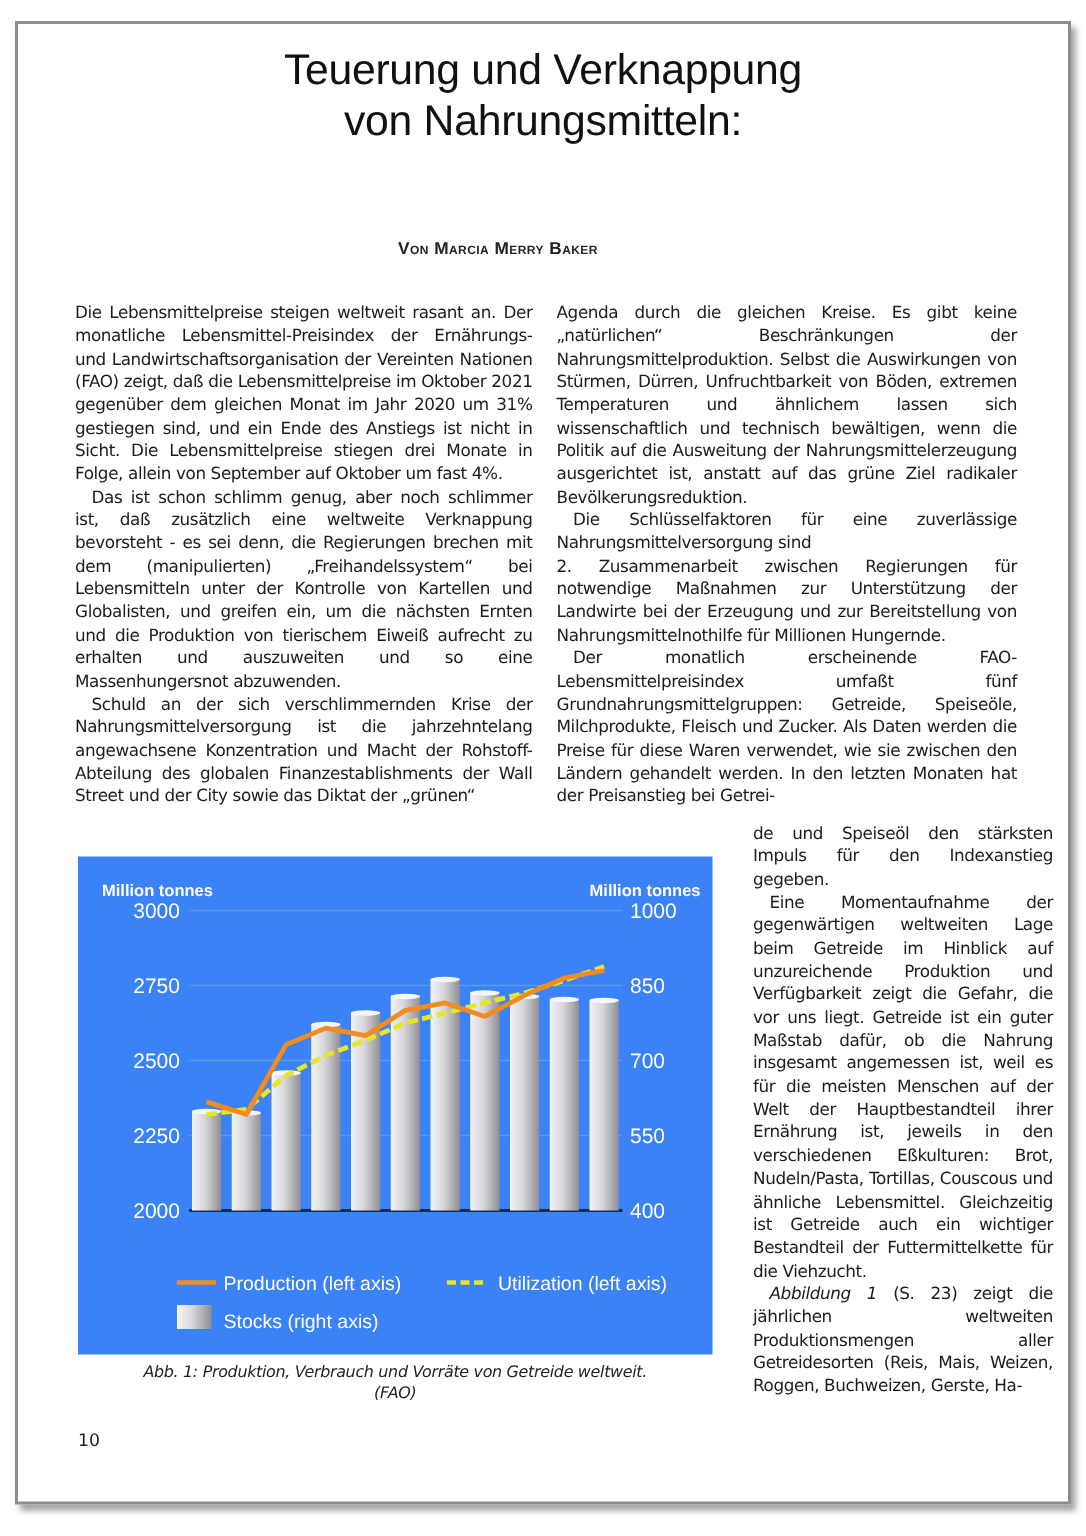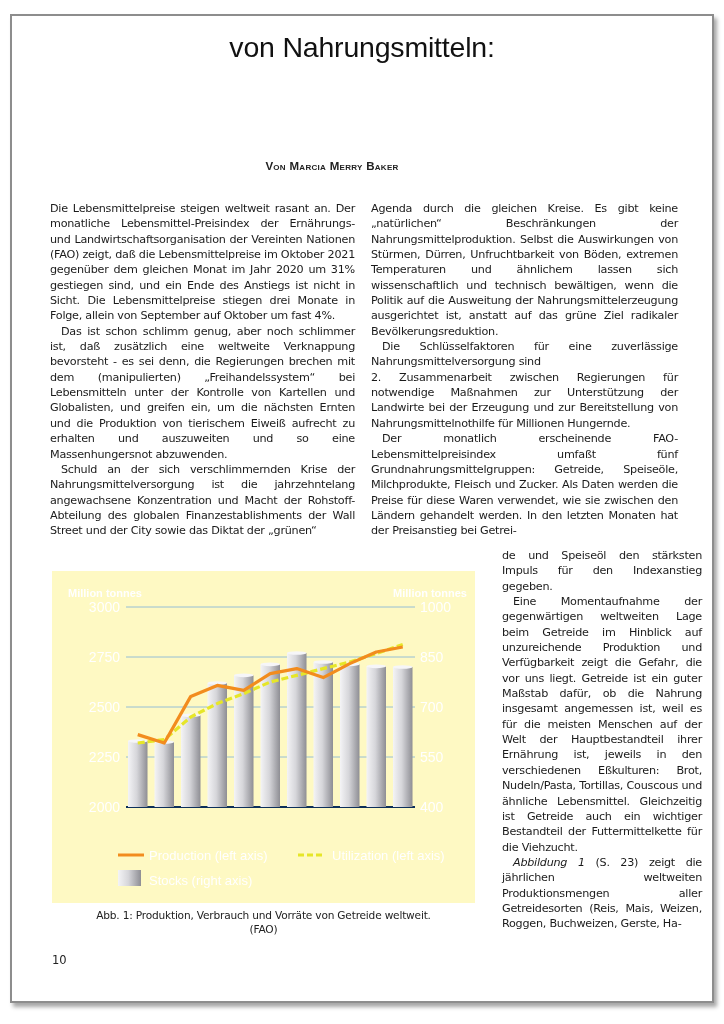--- a/index.html
+++ b/index.html
@@ -17,34 +17,35 @@
             font-variant: small-caps; letter-spacing: 0.3px; color: #222; }
   .col { position: absolute; font-family: "DejaVu Sans", sans-serif; font-size: 11.2px;
          line-height: 15.35px; text-align: justify; color: #1b1b1b; letter-spacing: -0.25px; }
   .col p { margin: 0; text-indent: 0; }
   .col p.ind { text-indent: 11px; }
   .col p .it { font-style: italic; }
   #col-left { left: 50px; top: 201px; width: 305px; }
   #col-right-top { left: 371px; top: 201px; width: 307px; }
   #col-right-narrow { left: 502px; top: 548px; width: 200px; }
   .chart { position: absolute; left: 52px; top: 571px; width: 423px; height: 332px;
-           background: #fef9c3; }
+           background: #3b82f6; }
   .chart svg { position: absolute; left: 0; top: 0; }
   .caption { position: absolute; left: 52px; top: 908px; width: 423px; text-align: center;
-             font-family: "DejaVu Sans", sans-serif; font-size: 10.6px;
+             font-family: "DejaVu Sans", sans-serif; font-style: italic; font-size: 10.6px;
              line-height: 14px; color: #222; letter-spacing: -0.2px; }
   .pagenum { position: absolute; left: 52px; top: 953px; font-size: 11.5px; color: #222; }
   .axis-text { font-family: "Liberation Sans", sans-serif; fill: #ffffff; }
 </style>
 </head>
 <body>
 
 <div class="page"></div>
 
 <div class="title">
+  <div>Teuerung und Verknappung</div>
   <div>von Nahrungsmitteln:</div>
 </div>
 
 <div class="byline">Von Marcia Merry Baker</div>
 
 <div class="col" id="col-left">
   <p>Die Lebensmittelpreise steigen weltweit rasant an. Der monatliche Lebensmittel-Preisindex der Ernährungs- und Landwirtschaftsorganisation der Vereinten Nationen (FAO) zeigt, daß die Lebensmittelpreise im Oktober 2021 gegenüber dem gleichen Monat im Jahr 2020 um 31% gestiegen sind, und ein Ende des Anstiegs ist nicht in Sicht. Die Lebensmittelpreise stiegen drei Monate in Folge, allein von September auf Oktober um fast 4%.</p>
   <p class="ind">Das ist schon schlimm genug, aber noch schlimmer ist, daß zusätzlich eine weltweite Verknappung bevorsteht - es sei denn, die Regierungen brechen mit dem (manipulierten) „Freihandelssystem“ bei Lebensmitteln unter der Kontrolle von Kartellen und Globalisten, und greifen ein, um die nächsten Ernten und die Produktion von tierischem Eiweiß aufrecht zu erhalten und auszuweiten und so eine Massenhungersnot abzuwenden.</p>
   <p class="ind">Schuld an der sich verschlimmernden Krise der Nahrungsmittelversorgung ist die jahrzehntelang angewachsene Konzentration und Macht der Rohstoff-Abteilung des globalen Finanzestablishments der Wall Street und der City sowie das Diktat der „grünen“</p>
 </div>

